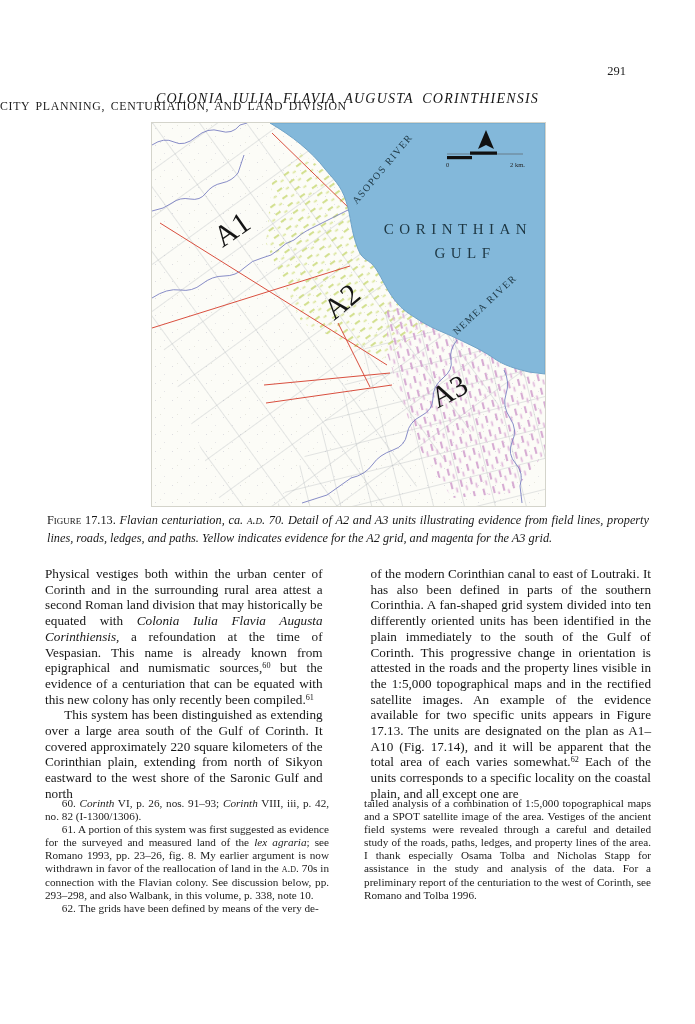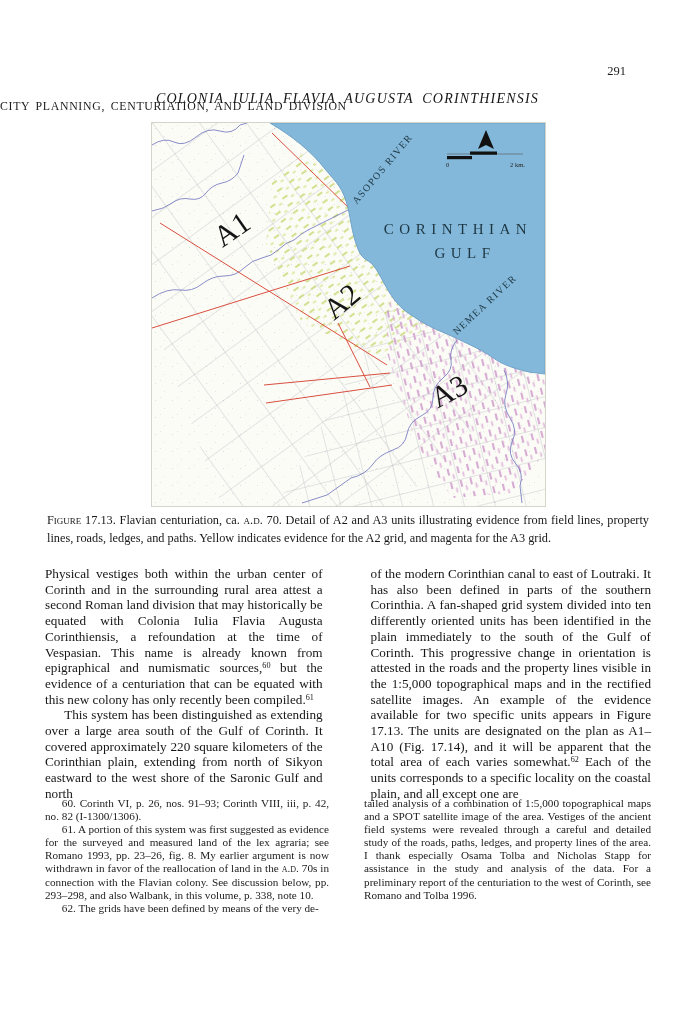--- a/index.html
+++ b/index.html
@@ -42,21 +42,21 @@
   .body-text{font-size:13.2px;line-height:15.7px;text-align:justify;color:#161616;gap:48px;}
   .body-text p{margin:0;}
   .body-text p.indent{text-indent:1.45em;}
   .fncols{
     position:absolute;left:45px;top:797px;width:606px;
     display:flex;gap:19px;
   }
   .fn{font-size:11.2px;line-height:13.1px;text-align:justify;color:#1b1b1b;gap:35px;}
   .fn p{margin:0;}
   .fn p.indent{text-indent:1.5em;}
-  .it{}
+  .it{font-style:italic;}
   .sc{font-variant:small-caps;}
   .sup{font-size:.62em;vertical-align:.55em;line-height:0;}
   svg text{font-family:"Liberation Serif","DejaVu Serif",serif;}
 </style>
 </head>
 <body>
 
 <div class="page">
 
   <div class="running-head">CITY PLANNING, CENTURIATION, AND LAND DIVISION</div>

